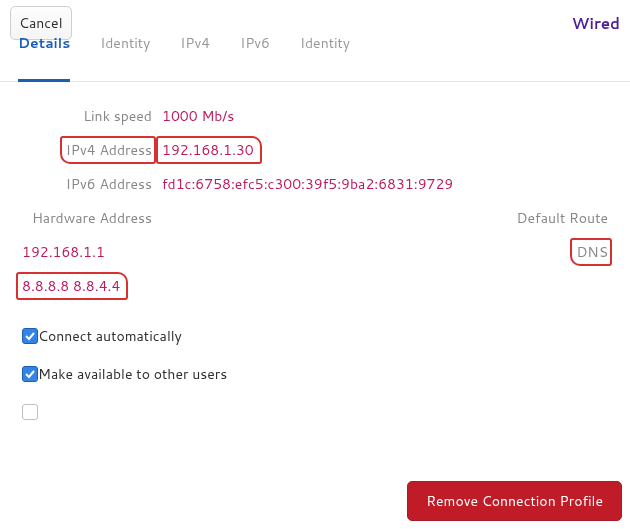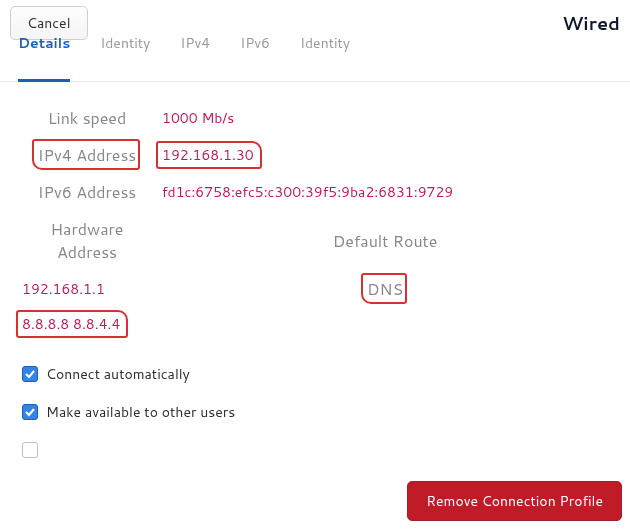--- a/index.html
+++ b/index.html
@@ -16,38 +16,38 @@
       overflow: hidden;
     }
     .header {
       display: flex;
       align-items: center;
       justify-content: space-between;
       padding: 8px 10px;
       height: 46px;
     }
     .header-btn {
-      padding: 6px 16px;
+      padding: 6px 8px;
       border: 1px solid #cfcfcf;
       border-radius: 5px;
       background: linear-gradient(#fdfdfd, #f5f5f5);
       font-size: 14px;
       color: #2e2e2e;
       cursor: pointer;
     }
     .header-btn:disabled,
     .header-btn.disabled {
       color: #a0a0a0;
       background: #fafafa;
       border-color: #e0e0e0;
     }
     .title {
-      font-size: 18px;
+      font-size: 15px;
       font-weight: bold;
-      color: #0f172a;
+      color: #4c1d95;
     }
     .tabs {
       display: flex;
       padding: 0 18px;
       gap: 30px;
       border-bottom: 1px solid #e8e8e8;
       height: 36px;
       align-items: flex-end;
     }
     .tab {
@@ -67,22 +67,22 @@
       padding: 24px 22px 10px 22px;
     }
     .info-table {
       display: grid;
       grid-template-columns: 130px auto;
       column-gap: 10px;
       row-gap: 14px;
       margin-bottom: 30px;
     }
     .info-label {
-      text-align: center;
-      font-size: 16px;
+      text-align: right;
+      font-size: 14px;
       color: #878787;
       align-self: center;
     }
     .info-value {
       font-size: 14px;
       color: #be185d;
       align-self: center;
     }
     .highlight-label {
       position: relative;
@@ -109,21 +109,20 @@
       left: -6px;
       right: -8px;
       bottom: -4px;
       border: 2px solid #d63030;
       border-radius: 3px 10px 3px 3px;
       pointer-events: none;
     }
     .checkbox-row {
       display: flex;
       align-items: flex-start;
-      gap: 8px;
       margin-bottom: 18px;
     }
     .checkbox {
       width: 16px;
       height: 16px;
       border: 1px solid #c0c0c0;
       border-radius: 3px;
       background: #fff;
       flex-shrink: 0;
       margin-top: 2px;

